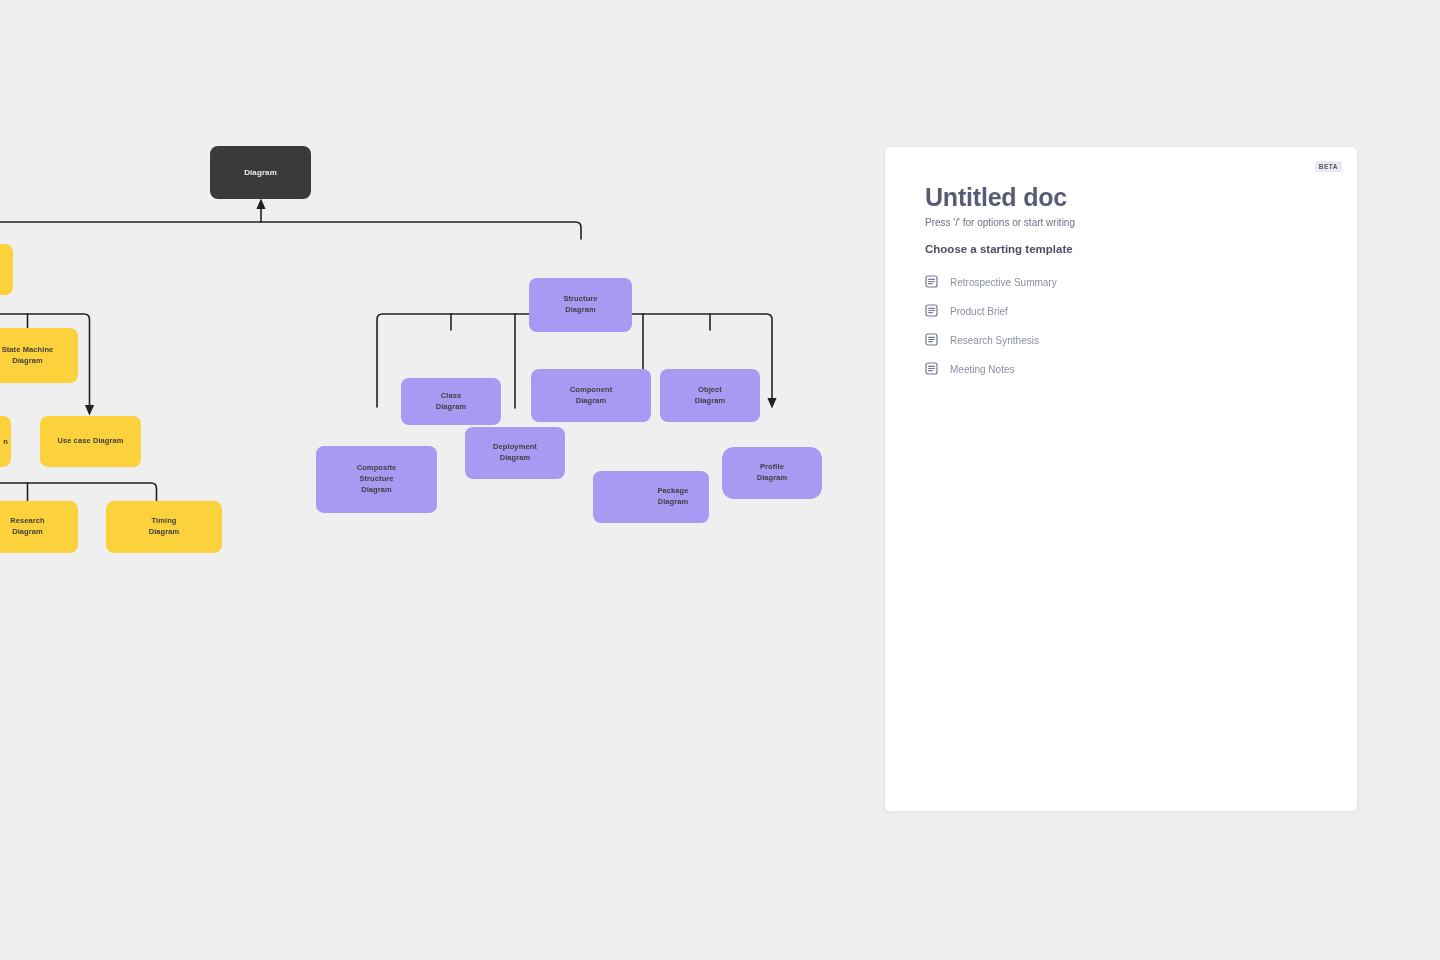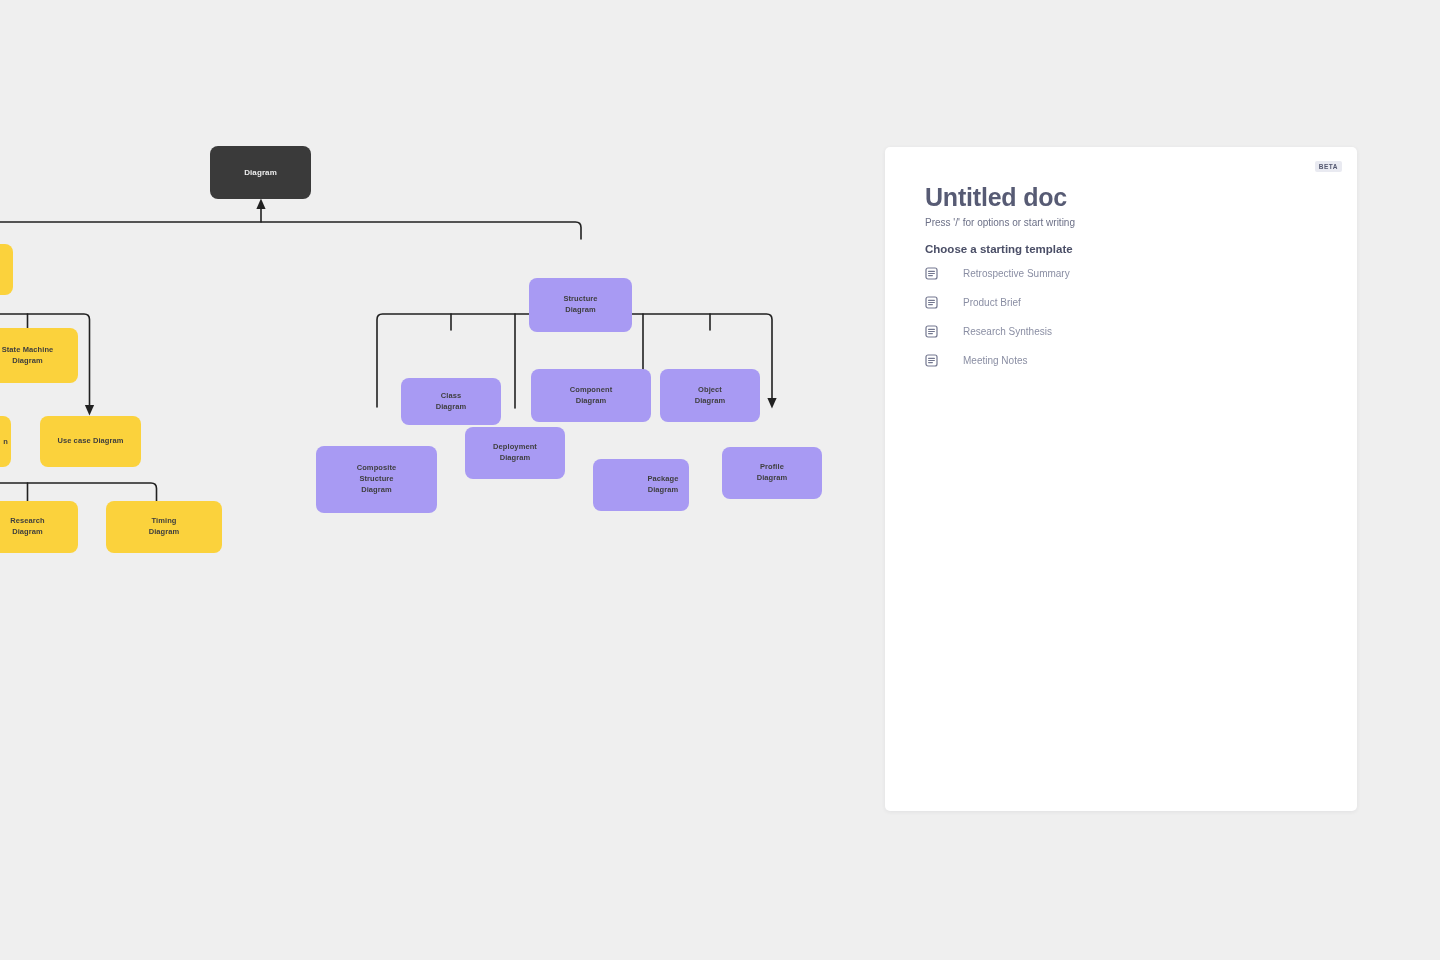--- a/index.html
+++ b/index.html
@@ -46,21 +46,21 @@
   .doc-hint{
     position:absolute;left:40px;top:70px;
     font-size:10px;color:#6c7087;cursor:text;
   }
   .tmpl-header{
     position:absolute;left:40px;top:96px;
     font-size:11.5px;font-weight:bold;color:#4a4e66;text-align:center;
   }
   .tmpl-list{position:absolute;left:40px;top:112px;list-style:none;}
   .tmpl-item{
-    height:29px;display:flex;align-items:center;gap:25px;cursor:pointer;
+    height:29px;display:flex;align-items:flex-end;gap:12px;cursor:pointer;
   }
   .tmpl-item .label{font-size:10px;color:#8a8ea3;}
   .doc-icon{display:block;width:13px;height:13px;}
 </style>
 </head>
 <body>
 
 <div class="stage">
 
   <svg class="wires" width="1440" height="960" viewBox="0 0 1440 960">
@@ -119,26 +119,26 @@
     <span>Composite
 Structure
 Diagram</span>
   </div>
 
   <div class="node purple" style="left:465px;top:388px;width:100px;height:52px;">
     <span>Deployment
 Diagram</span>
   </div>
 
-  <div class="node purple" style="left:593px;top:420px;width:96px;height:52px;padding-left:44px;">
+  <div class="node purple" style="left:593px;top:432px;width:116px;height:52px;padding-left:44px;">
     <span>Package
 Diagram</span>
   </div>
 
-  <div class="node purple" style="left:722px;top:408px;width:100px;height:52px;">
+  <div class="node purple" style="left:722px;top:408px;width:100px;height:52px;border-radius:12px;">
     <span>Profile
 Diagram</span>
   </div>
 
   <div class="node yellow" style="left:-88px;top:244px;width:101px;height:51px;"></div>
 
   <div class="node yellow" style="left:-23px;top:328px;width:101px;height:55px;">
     <span>State Machine
 Diagram</span>
   </div>

